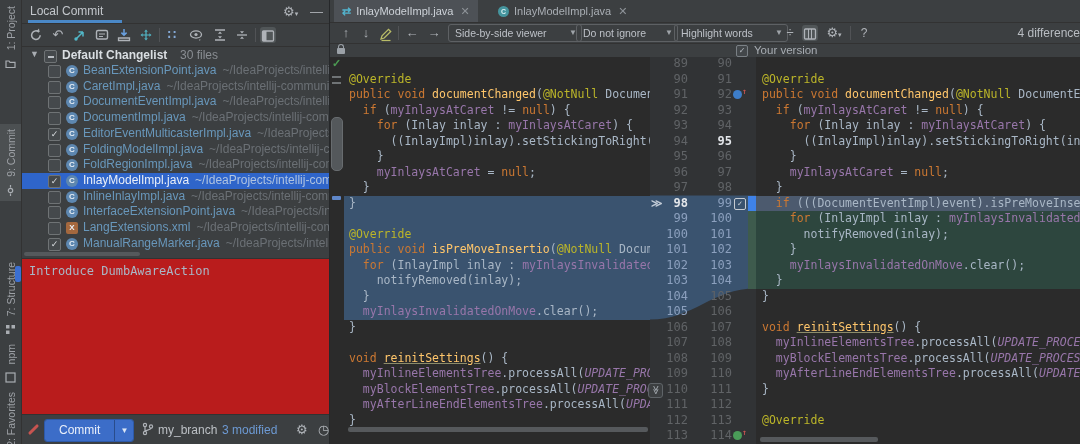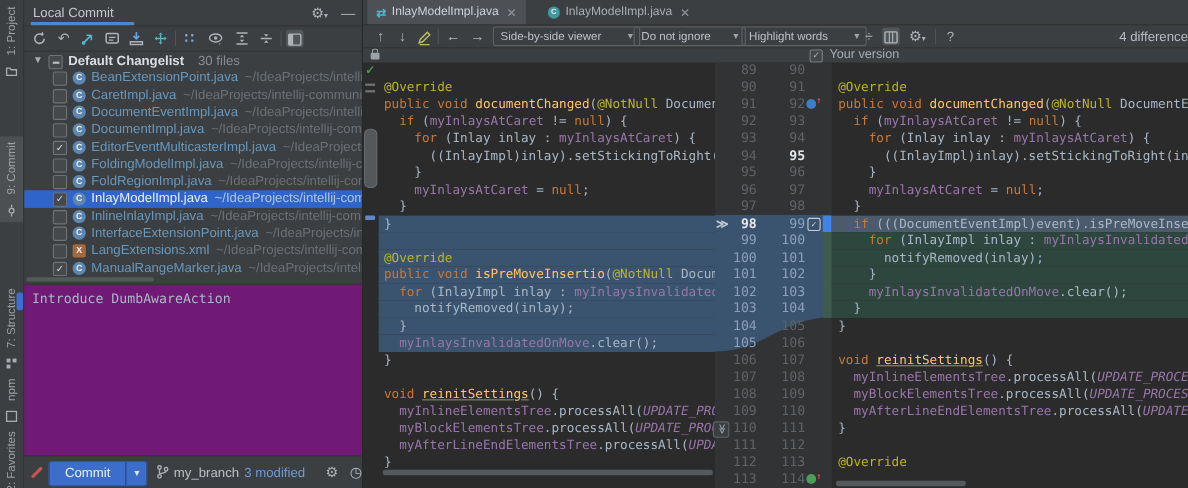--- a/index.html
+++ b/index.html
@@ -36,21 +36,21 @@
   .frow .cb{left:26px;top:2px;}
   .fic{position:absolute;left:44px;top:2px;width:12px;height:12px;border-radius:50%;background:#5D87B0;
        font-size:8px;line-height:12px;text-align:center;color:#E8EEF4;font-weight:bold;}
   .fic.xml{border-radius:2px;background:#A4683E;}
   .fname{position:absolute;left:61px;color:#6897BB;}
   .fpath{color:#6B7075;margin-left:6px;}
   .frow.sel .fname{color:#E9EFF8;}
   .frow.sel .fpath{color:#AFC3E0;}
   #tree-hthumb{position:absolute;left:2px;top:206px;width:116px;height:4px;border-radius:2px;background:#55595C;}
   
-  #msg{position:absolute;left:0;top:258px;width:307px;height:157px;background:#701a75;border-top:1px solid #323232;}
+  #msg{position:absolute;left:0;top:258px;width:307px;height:157px;background:#b91c1c;border-top:1px solid #323232;}
   #msg span{position:absolute;left:7px;top:5px;font-family:"DejaVu Sans Mono",monospace;font-size:12px;color:#A9B7C6;}
   
   .p-bottom{position:absolute;left:0;bottom:0;width:307px;height:29px;background:#3C3F41;border-top:1px solid #323232;}
   #brush{position:absolute;left:10px;top:8px;width:3px;height:13px;background:#C75450;border-radius:2px;transform:rotate(45deg);}
   #commit-btn{position:absolute;left:22px;top:4px;height:21px;display:flex;border:1px solid #2D59A8;border-radius:3px;overflow:hidden;}
   .cbtn-main{padding:0 14px;background:#3C6DC8;color:#E9EFFA;font-size:12px;line-height:21px;}
   .cbtn-arrow{width:18px;background:#3C6DC8;border-left:1px solid rgba(0,0,0,.3);color:#DCE6F5;font-size:8px;line-height:21px;text-align:center;}
   .bb-txt{position:absolute;top:8px;font-size:12px;color:#BCC0C5;}
   .bb-ic{position:absolute;top:7px;font-size:12px;color:#AFB3B8;}
   

